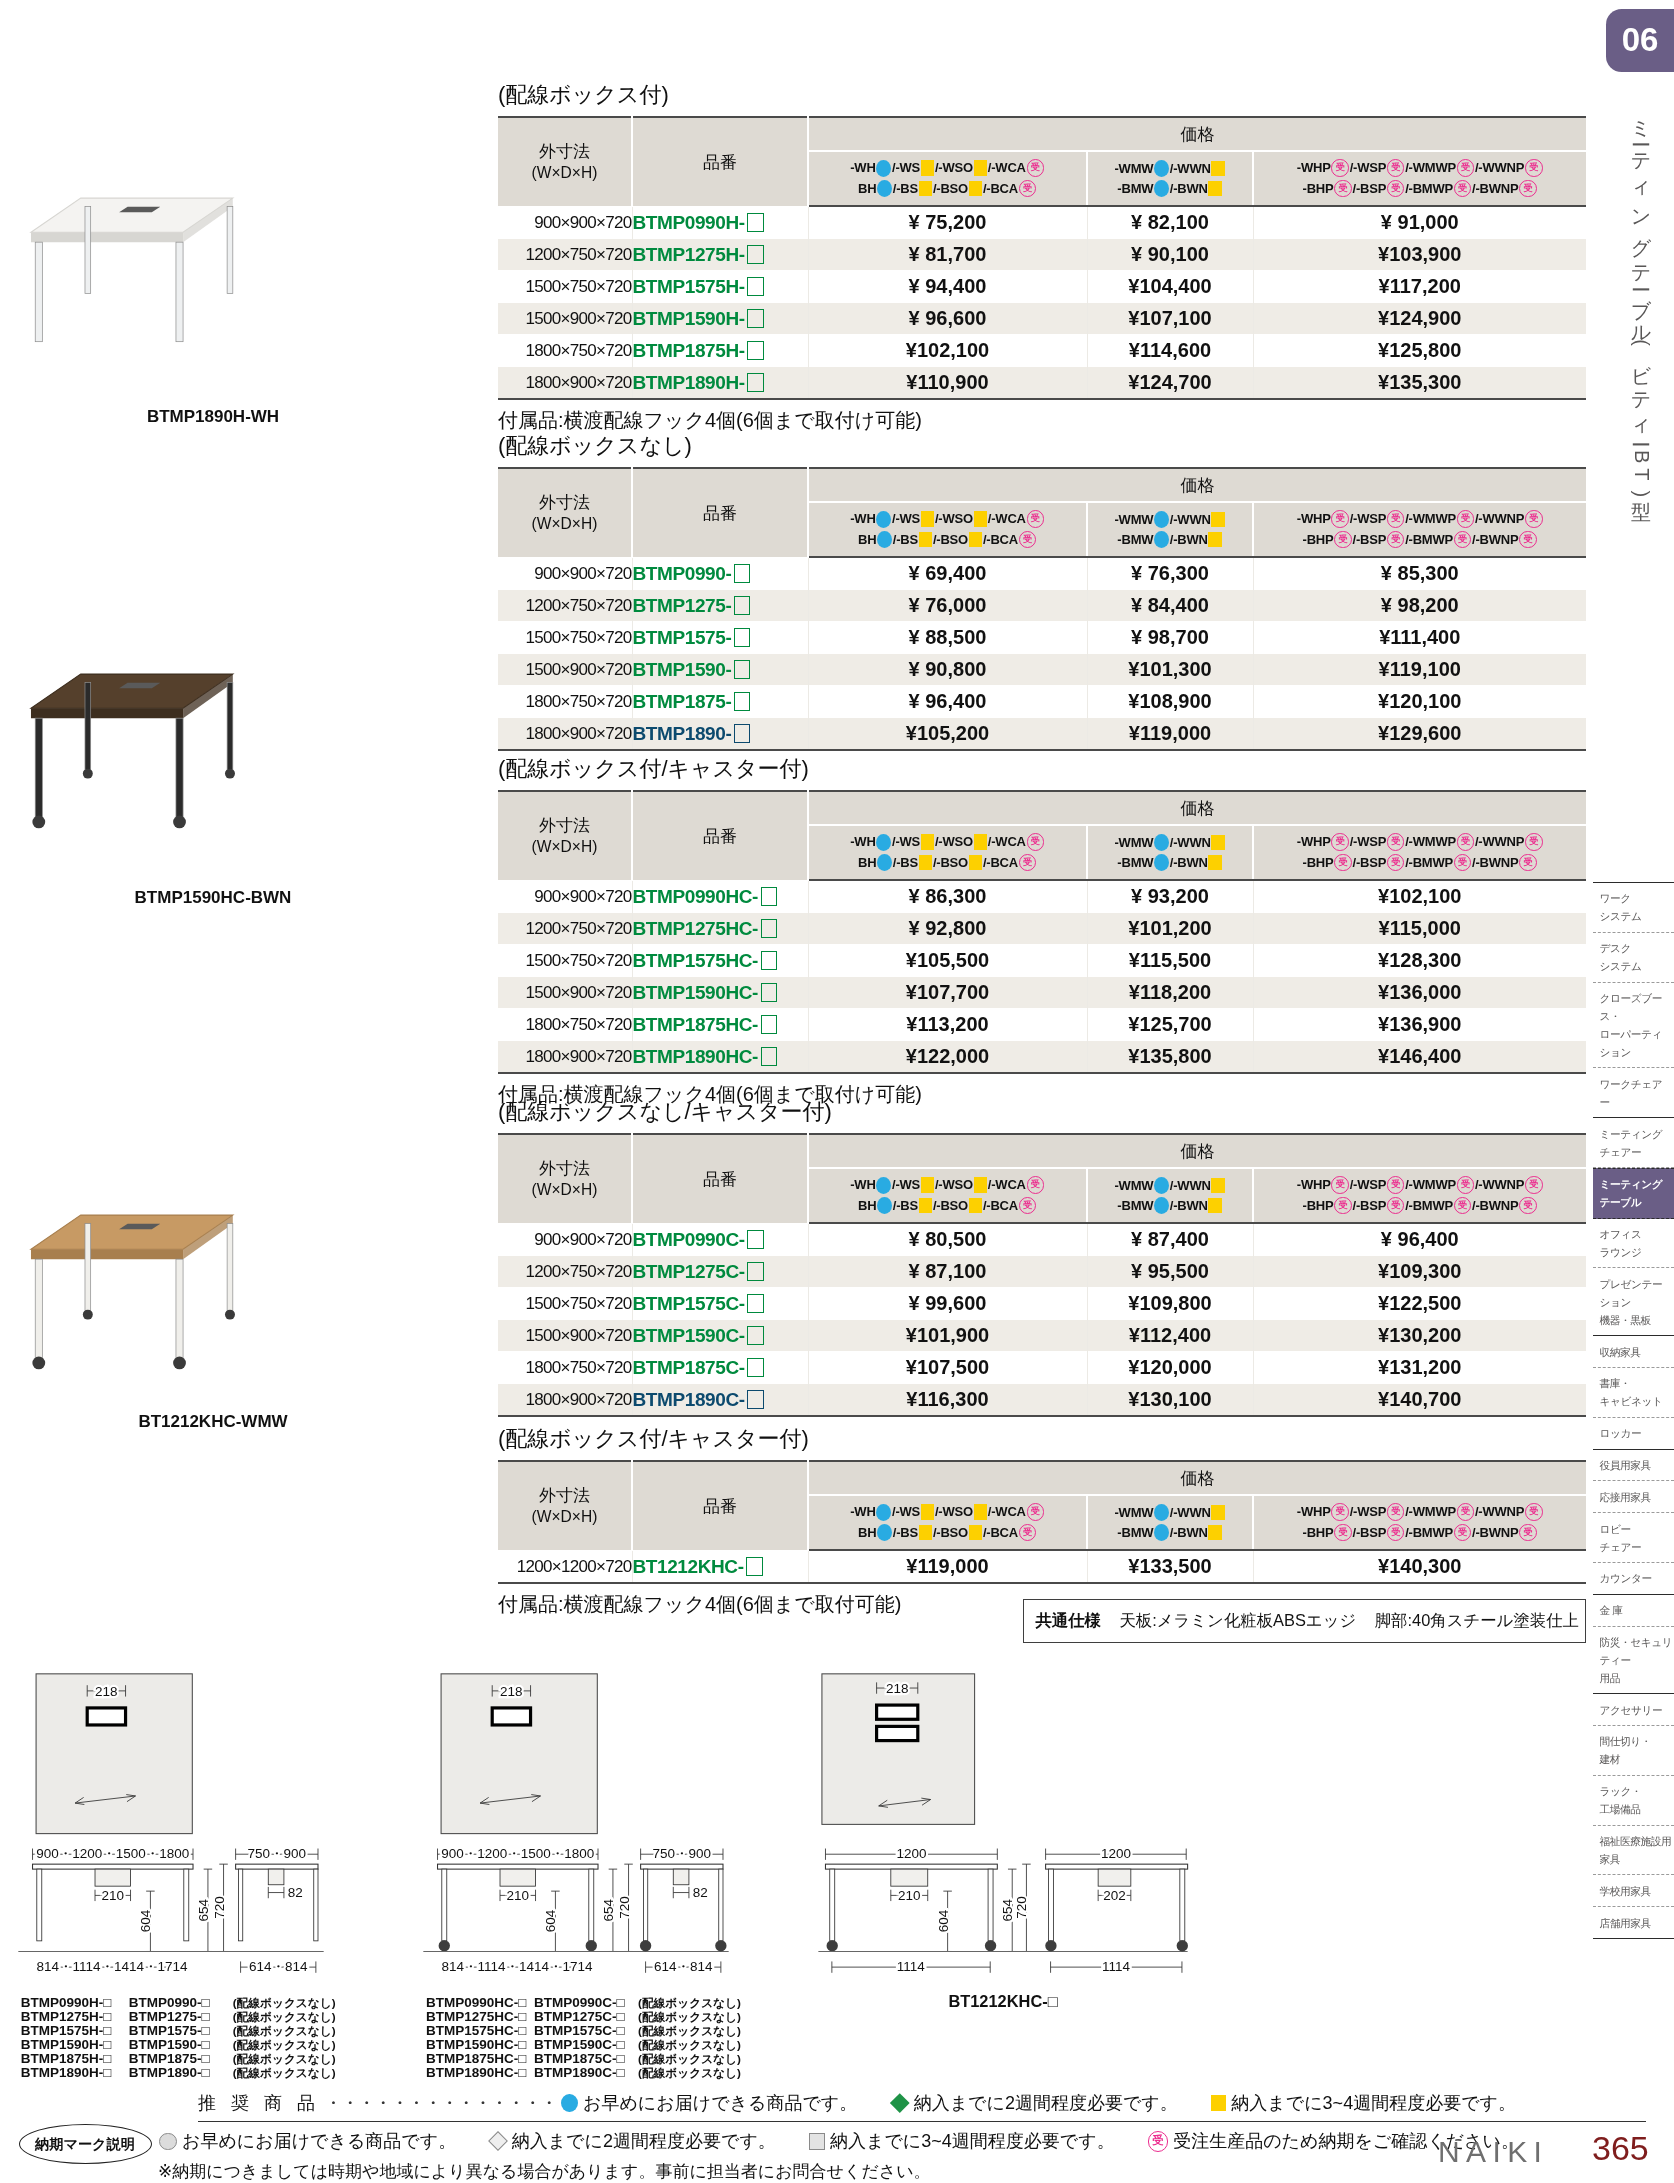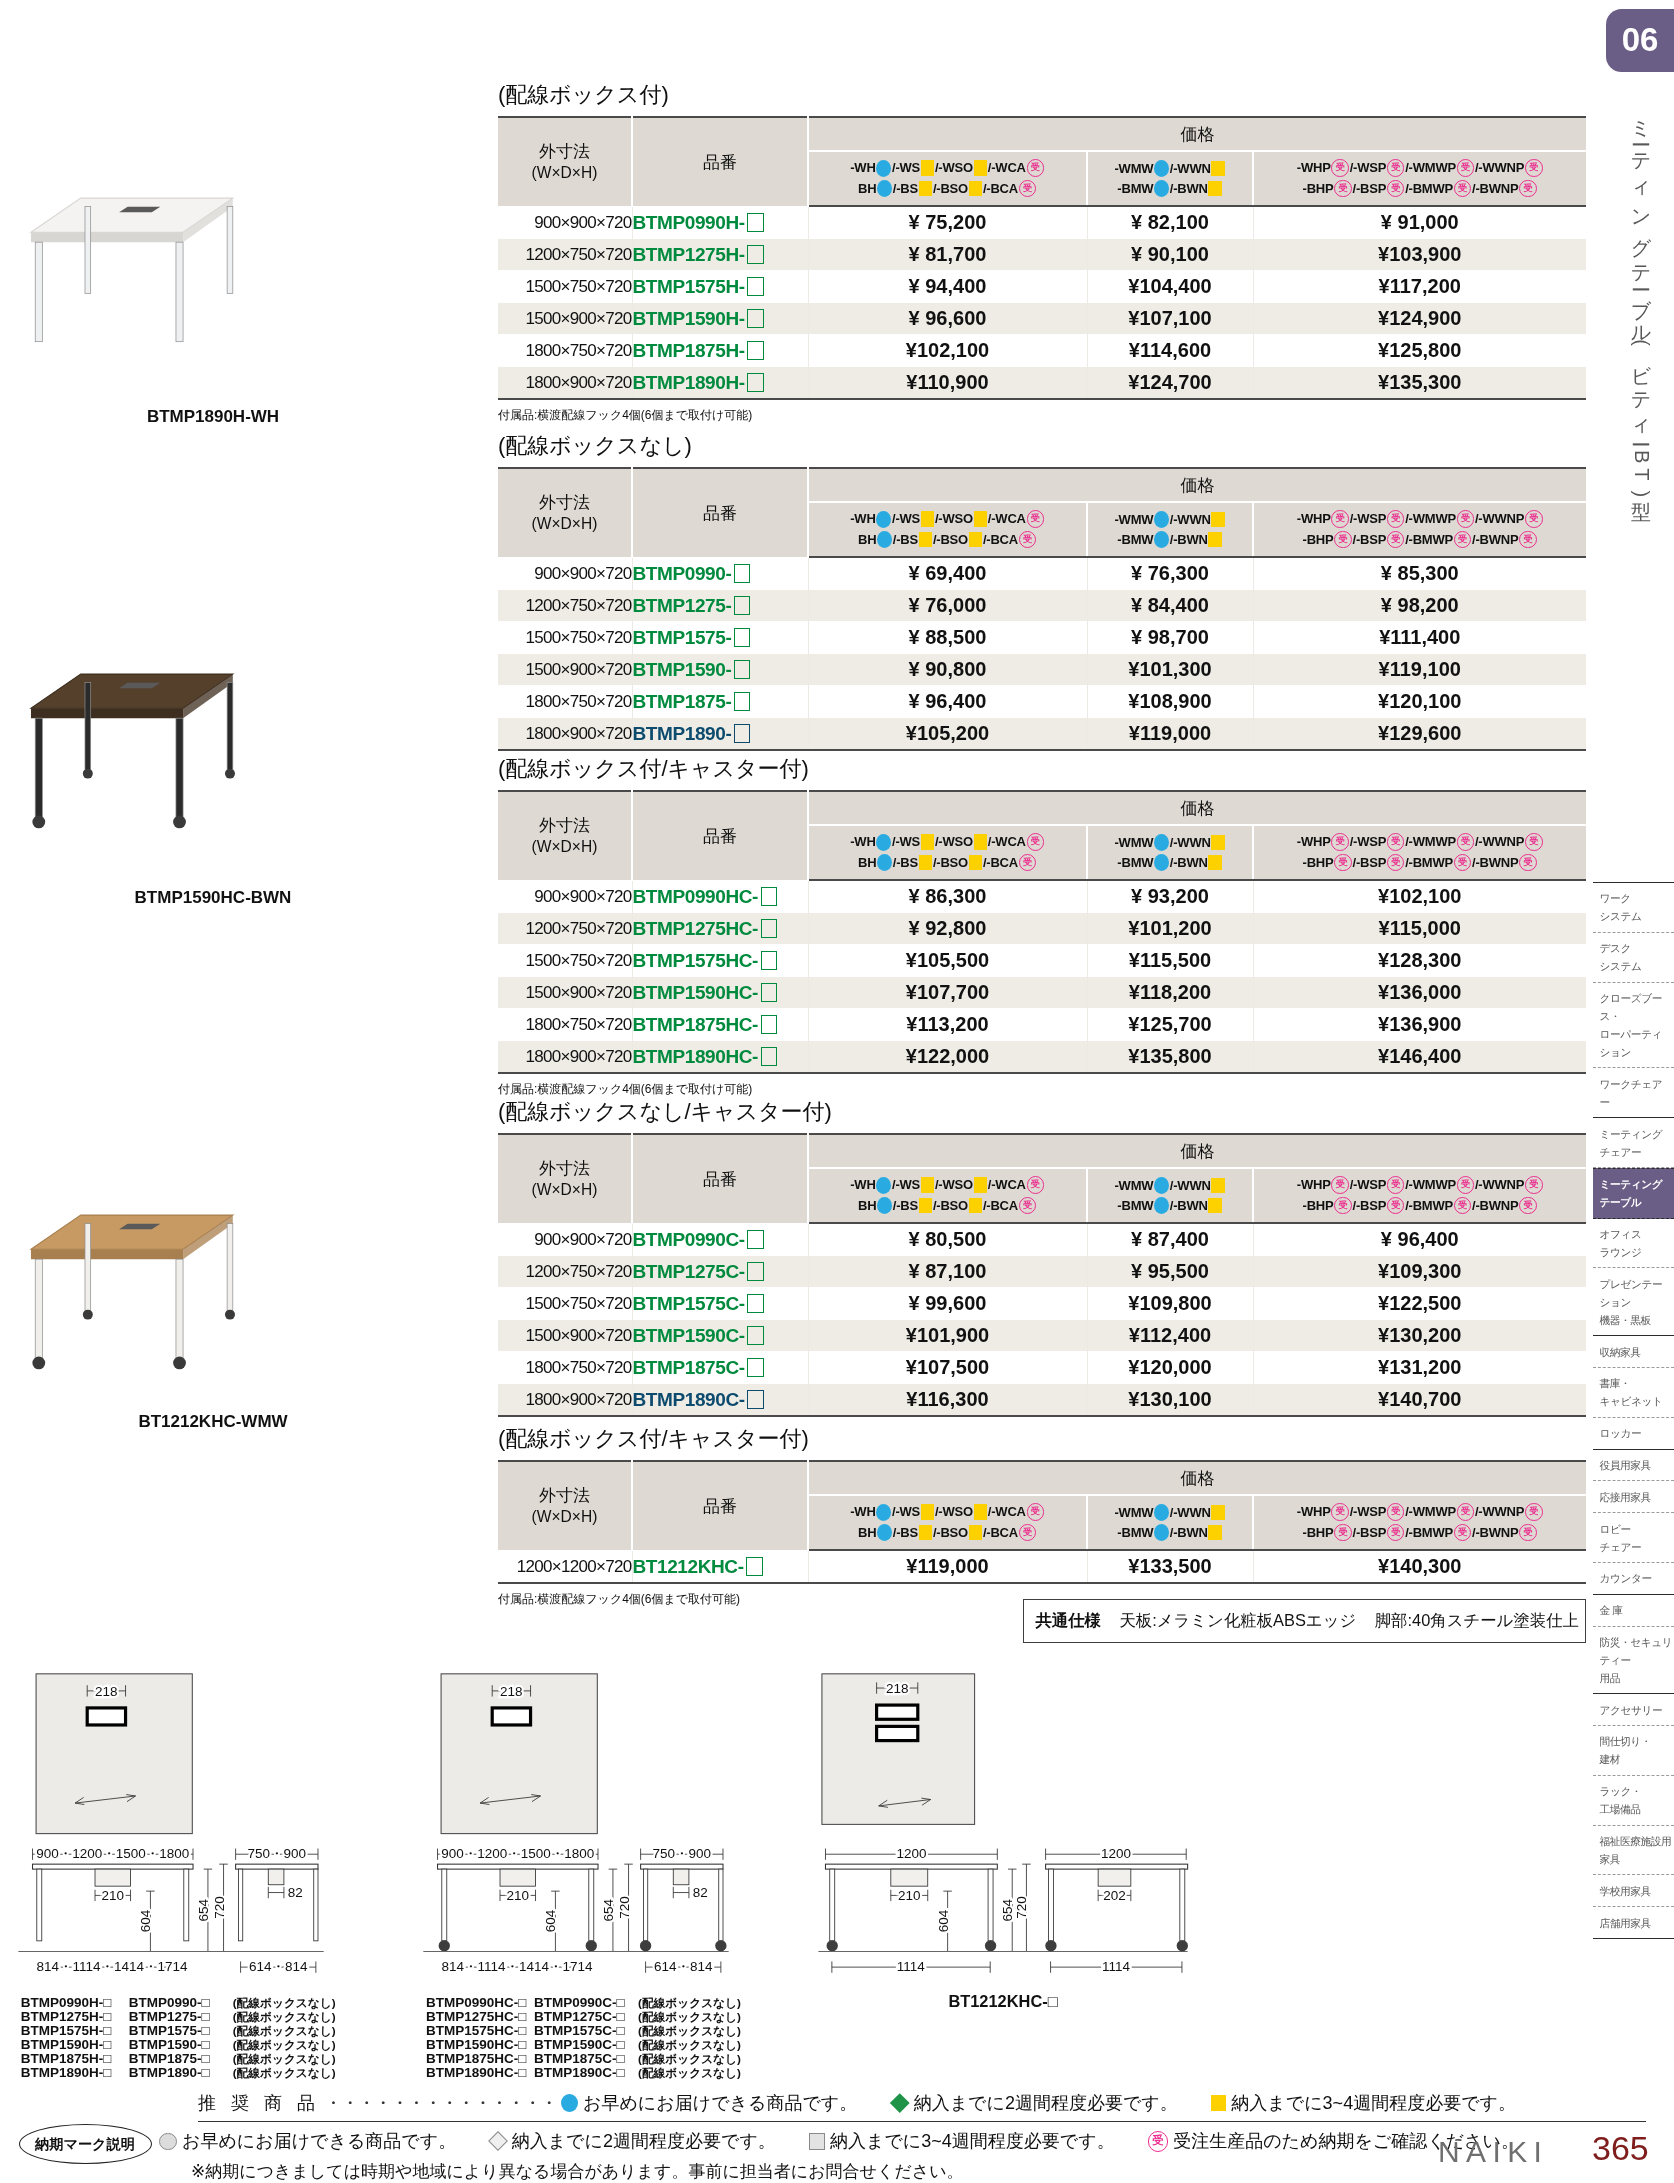--- a/index.html
+++ b/index.html
@@ -55,21 +55,21 @@
   table.grid td{height:31px;padding:0;border-top:1.4px solid #fff;border-right:1.4px solid #eceae5;}
   table.grid td:last-child{border-right:none;}
   table.grid tbody tr:nth-child(even) td{background:var(--zebra);}
   td.td-size{font-size:17px;text-align:right;padding-right:3.6px;letter-spacing:-0.7px;}
   td.td-code{padding-left:8.5px;}
   td.td-code .cwrap{display:flex;align-items:center;gap:2.8px;font-weight:bold;font-size:19px;letter-spacing:-0.4px;}
   td.td-code .cwrap.rec{color:var(--green);}
   td.td-code .cwrap.std{color:#0c4a6e;}
   .code-box{display:inline-block;width:14.2px;height:17px;border:1.8px solid currentColor;}
   td.td-p{text-align:center;font-weight:bold;font-size:20px;letter-spacing:0;}
-  .ptable-note{margin-top:7.1px;font-size:12px;color:#111;}
+  .ptable-note{margin-top:7.1px;font-size:20px;color:#111;}
 
   
   .spec-box{position:absolute;left:1023px;top:1599px;width:563px;height:44px;
     border:1.4px solid #3f3f3f;display:flex;align-items:center;padding-left:11.4px;box-sizing:border-box;
     font-size:16.4px;gap:18.5px;}
   .spec-box .spec-label{font-weight:bold;}
 
   
   .diagram{position:absolute;}
   .dv-fill{fill:#ecebe8;stroke:#4a4a4a;stroke-width:1.5;}
@@ -104,21 +104,21 @@
   .legend-row2 .leg-item:first-child{margin-left:1.4px;}
   .sym{display:inline-block;margin-right:5px;flex:none;}
   .s-blue{width:17px;height:18.5px;border-radius:50%;background:var(--blue);}
   .s-green-d{width:13.5px;height:13.5px;background:#1f9347;transform:rotate(45deg);margin:0 7.1px 0 2.8px;}
   .s-yellow{width:15.6px;height:15.6px;background:var(--yellow);}
   .s-gray-c{width:15.6px;height:15.6px;border-radius:50%;background:#dcdcdc;border:1.4px solid #8a8a8a;}
   .s-gray-d{width:12px;height:12px;background:#efefef;border:1.4px solid #8a8a8a;transform:rotate(45deg);margin:0 6.4px 0 2.1px;}
   .s-gray-s{width:14.2px;height:14.2px;background:#e3e3e3;border:1.4px solid #8a8a8a;}
   .s-uke{width:18.5px;height:18.5px;border:1.4px solid var(--pink);border-radius:50%;color:var(--pink);
     font-size:11.4px;line-height:17px;text-align:center;font-weight:bold;}
-  .legend-note{margin-top:6.4px;font-size:17px;margin-left:33px;}
+  .legend-note{margin-top:6.4px;font-size:17px;}
 
   .brand{position:absolute;left:1438px;top:2135px;font-size:30px;color:#6f6f6f;letter-spacing:6.4px;}
   .pageno{position:absolute;left:1592px;top:2129px;font-size:34px;color:#7f1d1d;}
 </style>
 </head>
 <body>
 
 <div class="page" style="--purple: #6a5e86; --green: #008a3e; --blue: #29abe2; --yellow: #fdd000; --pink: #ec2d8f; --header-bg: #dedad3; --zebra: #efece6;">
 
   <div class="corner-tab">06</div>

